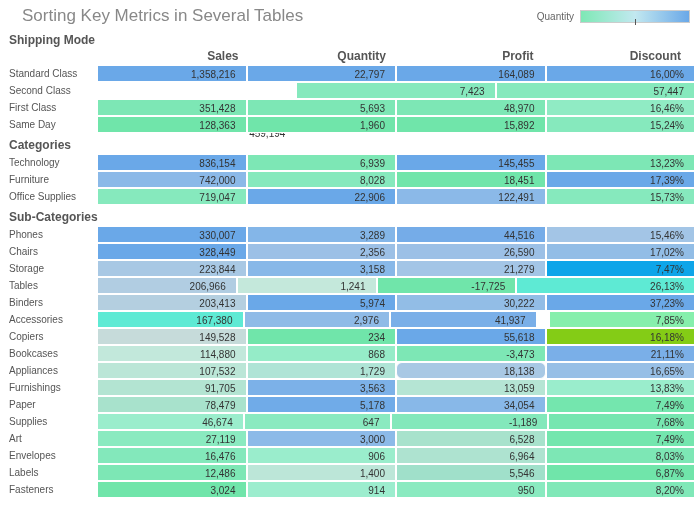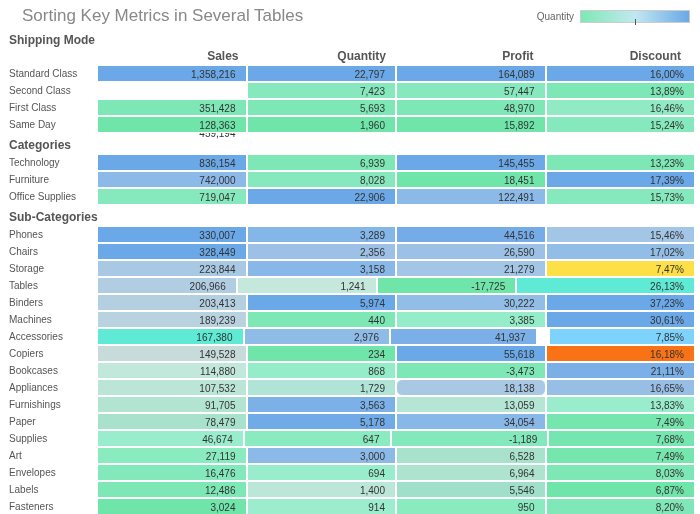--- a/index.html
+++ b/index.html
@@ -122,21 +122,20 @@
         <div class="cell" style="background: rgb(106, 168, 232);">1,358,216</div>
         <div class="cell" style="background: rgb(106, 168, 232);">22,797</div>
         <div class="cell" style="background: rgb(106, 168, 232);">164,089</div>
         <div class="cell" style="background: rgb(106, 168, 232);">16,00%</div>
       </div>
       <div class="data-row">
         <div class="row-label">Second Class</div>
         <div class="cell" style="background: rgb(134, 233, 189); margin-top: 42px;">459,194</div>
         <div class="cell" style="background: rgb(134, 233, 189);">7,423</div>
         <div class="cell" style="background: rgb(134, 233, 189);">57,447</div>
-        <div class="cell" style="background: rgb(125, 231, 181);">13,89%</div>
       </div>
       <div class="data-row">
         <div class="row-label">First Class</div>
         <div class="cell" style="background: rgb(125, 231, 181);">351,428</div>
         <div class="cell" style="background: rgb(125, 231, 181);">5,693</div>
         <div class="cell" style="background: rgb(125, 231, 181);">48,970</div>
         <div class="cell" style="background: rgb(144, 235, 196);">16,46%</div>
       </div>
       <div class="data-row">
         <div class="row-label">Same Day</div>
@@ -184,56 +183,49 @@
         <div class="cell" style="background: rgb(106, 168, 232);">328,449</div>
         <div class="cell" style="background: rgb(156, 192, 230);">2,356</div>
         <div class="cell" style="background: rgb(156, 192, 230);">26,590</div>
         <div class="cell" style="background: rgb(146, 189, 230);">17,02%</div>
       </div>
       <div class="data-row">
         <div class="row-label">Storage</div>
         <div class="cell" style="background: rgb(168, 200, 228);">223,844</div>
         <div class="cell" style="background: rgb(136, 184, 232);">3,158</div>
         <div class="cell" style="background: rgb(163, 197, 230);">21,279</div>
-        <div class="cell" style="background: #fde047;">7,47%</div>
+        <div class="cell" style="background: #0ea5e9;">7,47%</div>
       </div>
       <div class="data-row">
         <div class="row-label">Tables</div>
         <div class="cell" style="background: rgb(177, 205, 226);">206,966</div>
         <div class="cell" style="background: rgb(196, 232, 219);">1,241</div>
         <div class="cell" style="background: rgb(112, 229, 170);">-17,725</div>
         <div class="cell" style="background: #5eead4; padding-left: 39px;">26,13%</div>
       </div>
       <div class="data-row">
         <div class="row-label">Binders</div>
         <div class="cell" style="background: rgb(180, 207, 224);">203,413</div>
         <div class="cell" style="background: rgb(106, 168, 232);">5,974</div>
         <div class="cell" style="background: rgb(146, 189, 230);">30,222</div>
         <div class="cell" style="background: rgb(106, 168, 232);">37,23%</div>
       </div>
       <div class="data-row">
-        <div class="row-label">Machines</div>
-        <div class="cell" style="background: rgb(185, 210, 223);">189,239</div>
-        <div class="cell" style="background: rgb(125, 231, 181);">440</div>
-        <div class="cell" style="background: rgb(149, 236, 200);">3,385</div>
-        <div class="cell" style="background: rgb(106, 168, 232);">30,61%</div>
-      </div>
-      <div class="data-row">
         <div class="row-label">Accessories</div>
         <div class="cell" style="background: #5eead4;">167,380</div>
         <div class="cell" style="background: rgb(143, 187, 231);">2,976</div>
         <div class="cell" style="background: rgb(122, 175, 232);">41,937</div>
-        <div class="cell" style="background: #7dd3fc; margin-left: 12px;">7,85%</div>
+        <div class="cell" style="background: #86efac; margin-left: 12px;">7,85%</div>
       </div>
       <div class="data-row">
         <div class="row-label">Copiers</div>
         <div class="cell" style="background: rgb(198, 219, 218);">149,528</div>
         <div class="cell" style="background: rgb(112, 229, 170);">234</div>
         <div class="cell" style="background: rgb(106, 168, 232);">55,618</div>
-        <div class="cell" style="background: #f97316;">16,18%</div>
+        <div class="cell" style="background: #84cc16;">16,18%</div>
       </div>
       <div class="data-row">
         <div class="row-label">Bookcases</div>
         <div class="cell" style="background: rgb(194, 232, 219);">114,880</div>
         <div class="cell" style="background: rgb(149, 236, 200);">868</div>
         <div class="cell" style="background: rgb(125, 231, 181);">-3,473</div>
         <div class="cell" style="background: rgb(122, 175, 232);">21,11%</div>
       </div>
       <div class="data-row">
         <div class="row-label">Appliances</div>
@@ -266,21 +258,21 @@
       <div class="data-row">
         <div class="row-label">Art</div>
         <div class="cell" style="background: rgb(138, 234, 192);">27,119</div>
         <div class="cell" style="background: rgb(140, 186, 232);">3,000</div>
         <div class="cell" style="background: rgb(168, 226, 204);">6,528</div>
         <div class="cell" style="background: rgb(116, 230, 174);">7,49%</div>
       </div>
       <div class="data-row">
         <div class="row-label">Envelopes</div>
         <div class="cell" style="background: rgb(131, 232, 187);">16,476</div>
-        <div class="cell" style="background: rgb(154, 237, 204);">694</div>
+        <div class="cell" style="background: rgb(154, 237, 204);">906</div>
         <div class="cell" style="background: rgb(174, 227, 208);">6,964</div>
         <div class="cell" style="background: rgb(125, 231, 181);">8,03%</div>
       </div>
       <div class="data-row">
         <div class="row-label">Labels</div>
         <div class="cell" style="background: rgb(125, 231, 181);">12,486</div>
         <div class="cell" style="background: rgb(188, 230, 216);">1,400</div>
         <div class="cell" style="background: rgb(160, 224, 202);">5,546</div>
         <div class="cell" style="background: rgb(112, 229, 170);">6,87%</div>
       </div>

